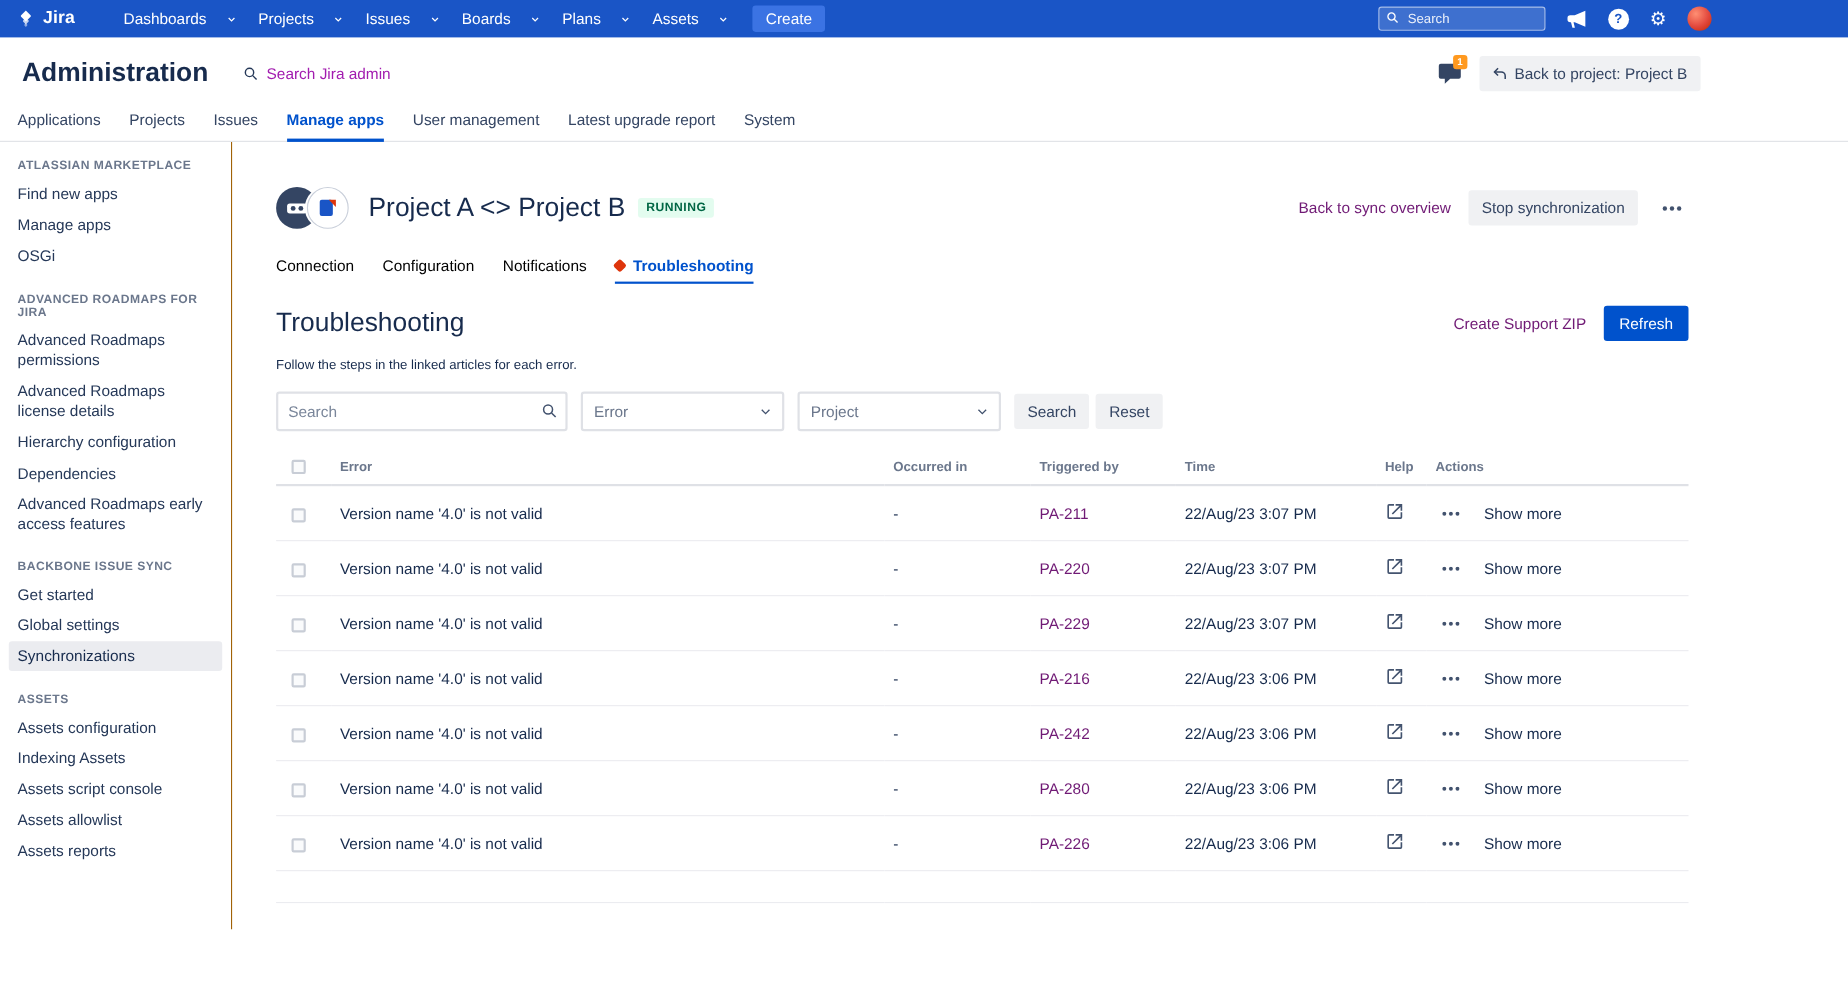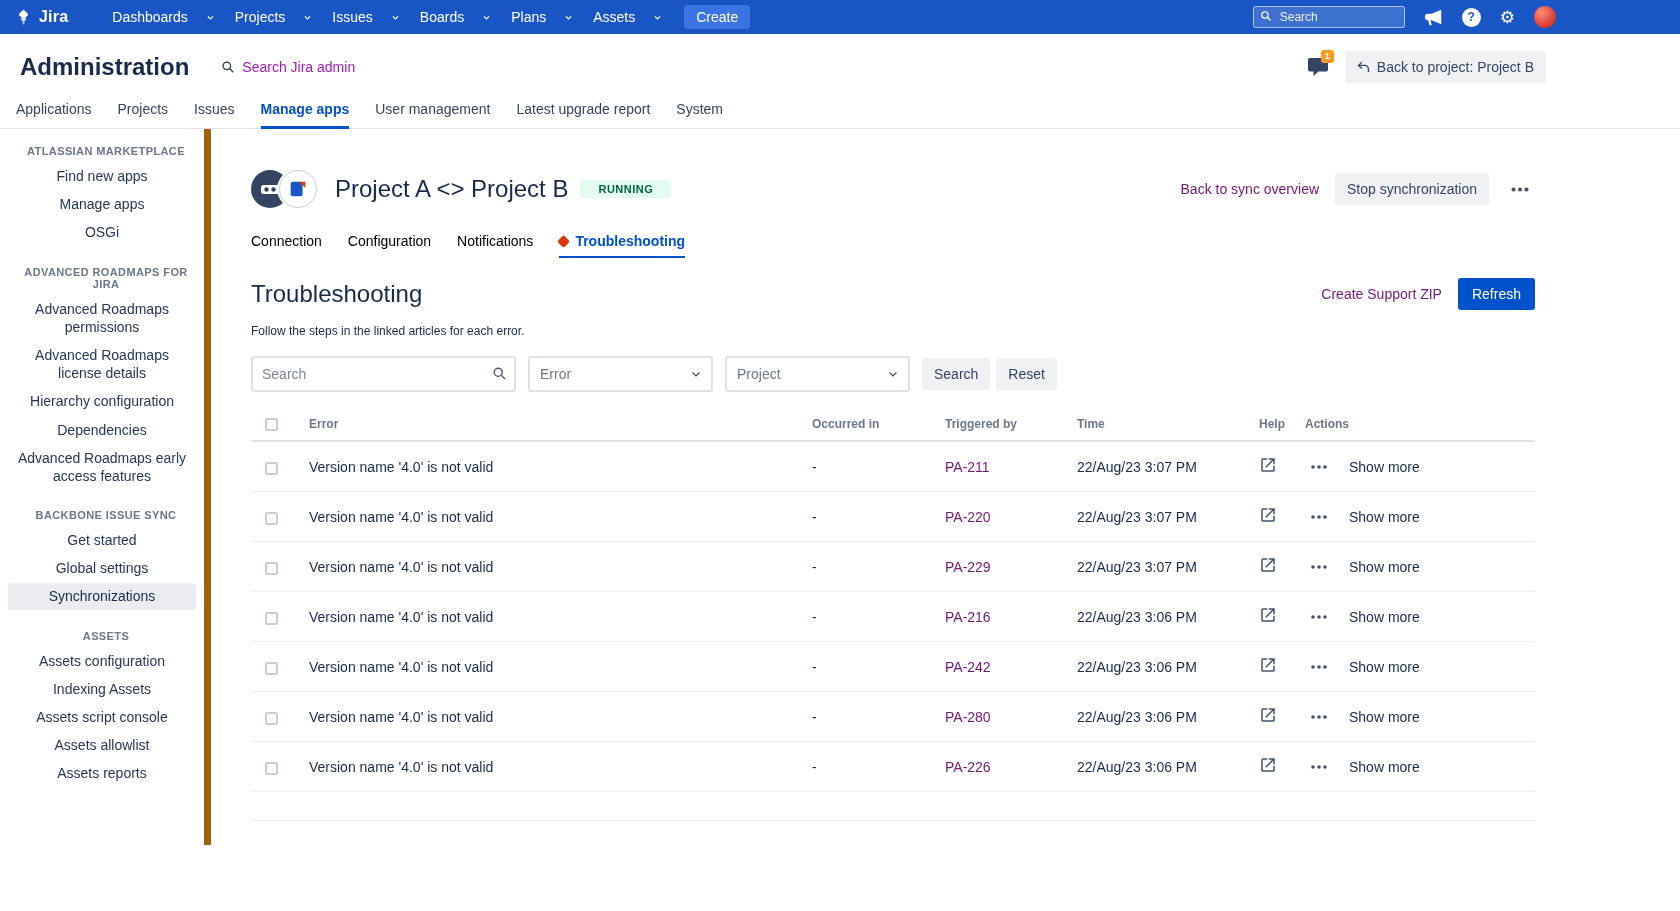--- a/index.html
+++ b/index.html
@@ -34,34 +34,34 @@
   .btn { display:inline-flex; align-items:center; gap:7px; background:#F0F1F3; border:none; border-radius:3px; height:32px; padding:0 12px; font-size:14px; color:#344563; font-family:inherit; cursor:pointer; white-space:nowrap; }
 
   
   .admin-tabs { display:flex; gap:26px; padding:0 20px 0 16px; border-bottom:1px solid #DFE1E6; }
   .admin-tabs .tab { padding:5px 0 11px; font-size:14px; color:#344563; cursor:pointer; position:relative; white-space:nowrap; }
   .admin-tabs .tab.active { color:#0052CC; font-weight:700; }
   .admin-tabs .tab.active:after { content:""; position:absolute; left:0; right:0; bottom:-1px; height:3px; background:#0052CC; }
 
   
   .content-wrap { display:flex; height:716px; overflow:hidden; }
-  .sidebar { width:211px; flex:none; border-right:7px solid #a16207; padding:14px 8px 0 16px;text-align:center; }
+  .sidebar { width:211px; flex:none; border-right:1px solid #a16207; padding:14px 8px 0 16px; }
   .side-title { font-size:11px; font-weight:700; color:#6B778C; letter-spacing:.4px; margin:20px 0 6px; }
   .side-section:first-child .side-title { margin-top:2px; }
   .side-item { font-size:14px; color:#253858; padding:4px 8px; margin:0 0 2px -8px; border-radius:3px; cursor:pointer; line-height:1.3; }
   .side-item.selected { background:#EBECF0; color:#172B4D; }
   .main { flex:1; min-width:0; padding:40px 145px 0 40px; }
 
   
   .sync-header { display:flex; align-items:center; }
   .applogo { position:relative; width:68px; height:40px; flex:none; }
   .applogo .c1 { position:absolute; left:0; top:1px; width:38px; height:38px; border-radius:50%; background:#344563; display:flex; align-items:center; justify-content:center; }
   .applogo .c2 { position:absolute; left:28px; top:1px; width:38px; height:38px; border-radius:50%; background:#fff; border:1px solid #C9CFDA; box-shadow:-2px 0 0 0 #fff; display:flex; align-items:center; justify-content:center; }
   .sync-title { font-size:24px; font-weight:500; margin-left:16px; white-space:nowrap; }
-  .status-badge { margin-left:12px; background:#E3FCEF; color:#006644; font-size:11px; font-weight:700; letter-spacing:.5px; padding:3px 18px; border-radius:3px; }
+  .status-badge { margin-left:12px; background:#E3FCEF; color:#006644; font-size:11px; font-weight:700; letter-spacing:.5px; padding:3px 7px; border-radius:3px; }
   .sync-actions { margin-left:auto; display:flex; align-items:center; gap:16px; }
   .link { color:#701a75; font-size:14px; cursor:pointer; white-space:nowrap; }
   .icon-btn { background:transparent; border:none; cursor:pointer; padding:4px 6px; line-height:0; border-radius:3px; }
 
   
   .sync-tabs { display:flex; gap:26px; margin-top:24px; }
   .sync-tab { display:flex; align-items:center; gap:7px; font-size:14px; color:#000000; padding-bottom:9px; position:relative; cursor:pointer; }
   .sync-tab.active { color:#0052CC; font-weight:600; }
   .sync-tab.active:after { content:""; position:absolute; left:0; right:0; bottom:0; height:2px; background:#0052CC; }
   .err-dot { width:9px; height:9px; background:#DE350B; transform:rotate(45deg); border-radius:2px; flex:none; }

